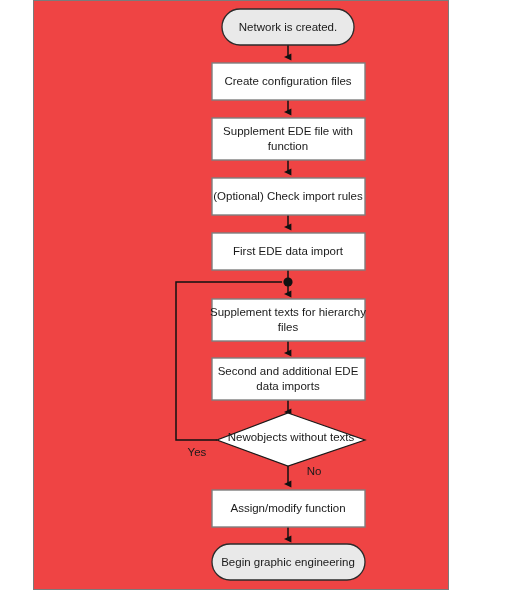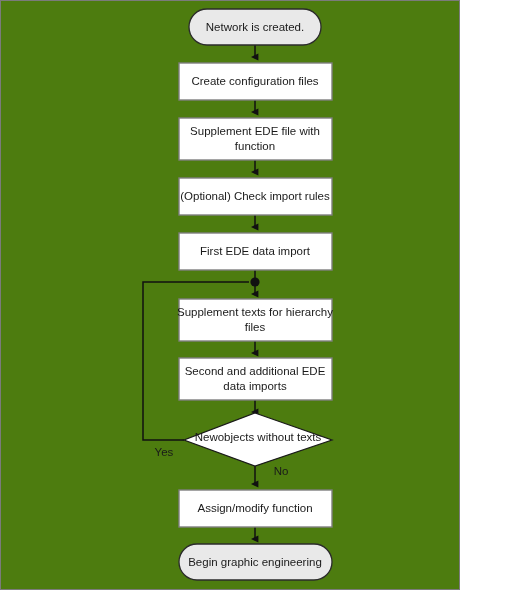--- a/index.html
+++ b/index.html
@@ -5,26 +5,27 @@
   html, body {
     margin: 0;
     padding: 0;
     background: #ffffff;
   }
   body {
     font-family: "Liberation Sans", sans-serif;
   }
   #canvas {
     position: relative;
-    width: 460px;
+    width: 416px;
     height: 590px;
-    background: #4d7c0f;
+    background: #ef4444;
     box-sizing: border-box;
     border: 1px solid #7b7b7b;
     overflow: hidden;
+    margin-left: 33px;
   }
   #flow-svg {
     position: absolute;
     left: 0;
     top: 0;
     width: 520px;
     height: 590px;
   }
   .node-label {
     font-family: "Liberation Sans", sans-serif;

